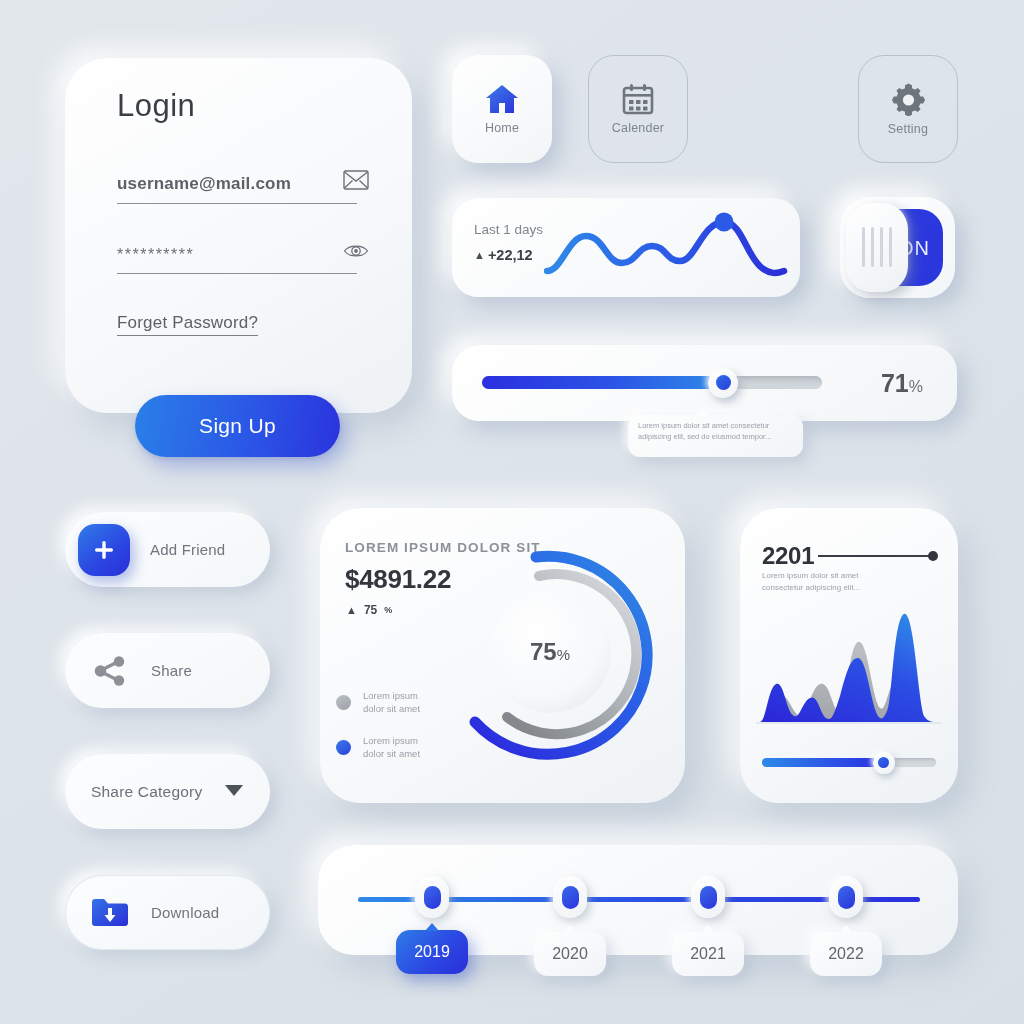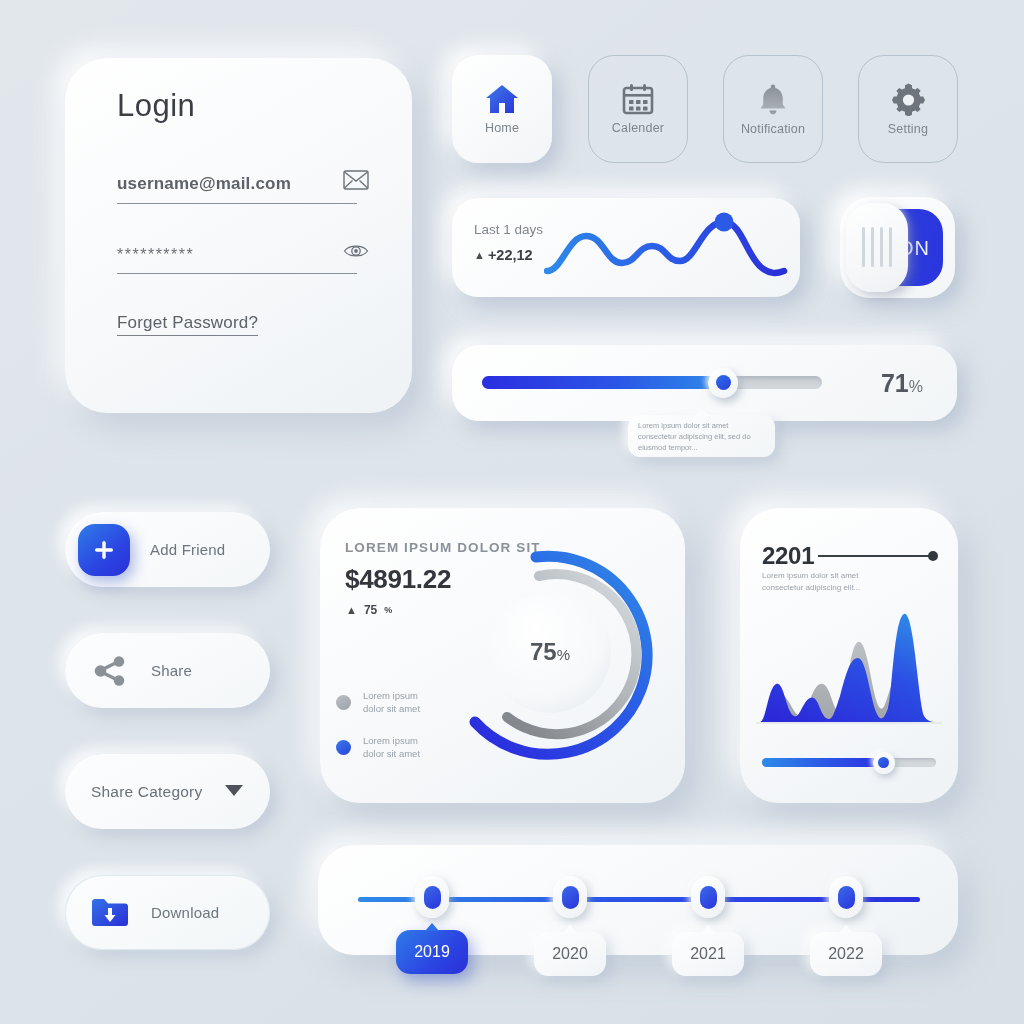--- a/index.html
+++ b/index.html
@@ -157,21 +157,21 @@
   #slider-knob .dot {
     width: 15px; height: 15px; border-radius: 50%;
     background: linear-gradient(140deg, #2f6fe8, #2a3ddd);
   }
   #slider-value {
     position: absolute; right: 34px; top: 50%; transform: translateY(-50%);
     font-size: 25px; color: #53585f; font-weight: 700;
   }
   #slider-value .pct { font-size: 16px; font-weight: 400; color: #6d727a; }
   #slider-tooltip {
-    left: 628px; top: 415px; width: 147px; height: 42px;
+    left: 628px; top: 415px; width: 175px; height: 42px;
     border-radius: 12px;
     background: linear-gradient(150deg, #fdfefe, #f2f5f7);
     box-shadow: 5px 6px 14px rgba(163,177,198,0.45),
                -4px -4px 10px rgba(255,255,255,0.9);
     padding: 6px 10px;
     font-size: 7.5px; line-height: 1.45; color: #9aa1a9;
   }
   #slider-tooltip::before {
     content: ""; position: absolute; left: 66px; top: -7px;
     border-left: 8px solid transparent; border-right: 8px solid transparent;
@@ -368,20 +368,23 @@
           <path d="M1.5 9 C6 2.5, 20 2.5, 24.5 9 C20 15.5, 6 15.5, 1.5 9 Z" fill="none" stroke="#6c7279" stroke-width="1.3"></path>
           <circle cx="13" cy="9" r="4.2" fill="none" stroke="#6c7279" stroke-width="1.3"></circle>
           <circle cx="13" cy="9" r="1.9" fill="#6c7279"></circle>
         </svg>
       </span>
     </div>
 
     <div id="forget-link">Forget Password?</div>
   </div>
 
+  <div class="abs" id="signup-btn">
+    <span>Sign Up</span>
+  </div>
 
   <div class="abs icon-btn neu" id="btn-home">
     <span>
       <svg width="34" height="32" viewBox="0 0 34 32">
         <defs>
           <linearGradient id="gHome" x1="0" y1="0" x2="1" y2="1">
             <stop offset="0%" stop-color="#3f7ce8"></stop>
               <stop offset="100%" stop-color="#2a33d9"></stop>
           </linearGradient>
         </defs>
@@ -404,39 +407,20 @@
           <rect x="21" y="17" width="4.5" height="4" rx="0.6"></rect>
           <rect x="7" y="23.5" width="4.5" height="4" rx="0.6"></rect>
           <rect x="14" y="23.5" width="4.5" height="4" rx="0.6"></rect>
           <rect x="21" y="23.5" width="4.5" height="4" rx="0.6"></rect>
         </g>
       </svg>
     </span>
     <span class="lbl">Calender</span>
   </div>
 
-  <div class="abs icon-btn outline-card" id="btn-notif">
-    <span>
-      <svg width="30" height="33" viewBox="0 0 30 33">
-        <defs>
-          <linearGradient id="gBell" x1="0" y1="0" x2="0" y2="1">
-            <stop offset="0%" stop-color="#8a9097"></stop>
-              <stop offset="100%" stop-color="#a8aeb4"></stop>
-          </linearGradient>
-        </defs>
-        <path d="M15 1.5 C16.4 1.5 17.2 2.4 17.2 3.6 L17.2 5
-                 C22 6.2 24.8 10.4 24.8 15.6 L24.8 21.5
-                 L27.5 25.5 L2.5 25.5 L5.2 21.5 L5.2 15.6
-                 C5.2 10.4 8 6.2 12.8 5 L12.8 3.6
-                 C12.8 2.4 13.6 1.5 15 1.5 Z" fill="url(#gBell)"></path>
-        <path d="M11.4 27.5 C11.8 30.3 13.2 31.5 15 31.5 C16.8 31.5 18.2 30.3 18.6 27.5 Z" fill="url(#gBell)"></path>
-      </svg>
-    </span>
-    <span class="lbl">Notification</span>
-  </div>
 
   <div class="abs icon-btn outline-card" id="btn-setting">
     <span>
       <svg width="33" height="33" viewBox="0 0 33 33">
         <g fill="#6f757c">
           <path d="M16.5 0.5 L20 2.3 L20 5.2 L23.2 6.6 L25.7 4.9 L28.6 7.8
                    L26.9 10.3 L28.3 13.5 L31.2 13.5 L33 17 L31.2 20.5 L28.3 20.5
                    L26.9 23.7 L28.6 26.2 L25.7 29.1 L23.2 27.4 L20 28.8 L20 31.7
                    L16.5 33.5 L13 31.7 L13 28.8 L9.8 27.4 L7.3 29.1 L4.4 26.2
                    L6.1 23.7 L4.7 20.5 L1.8 20.5 L0 17 L1.8 13.5 L4.7 13.5

